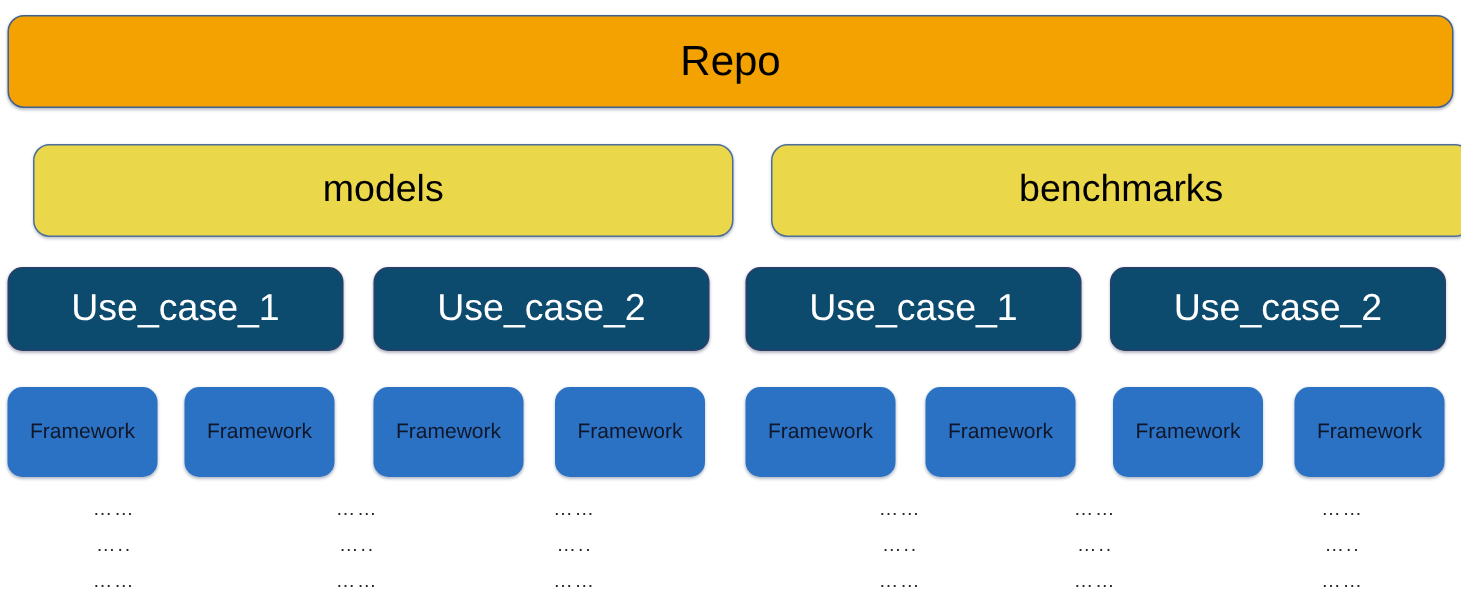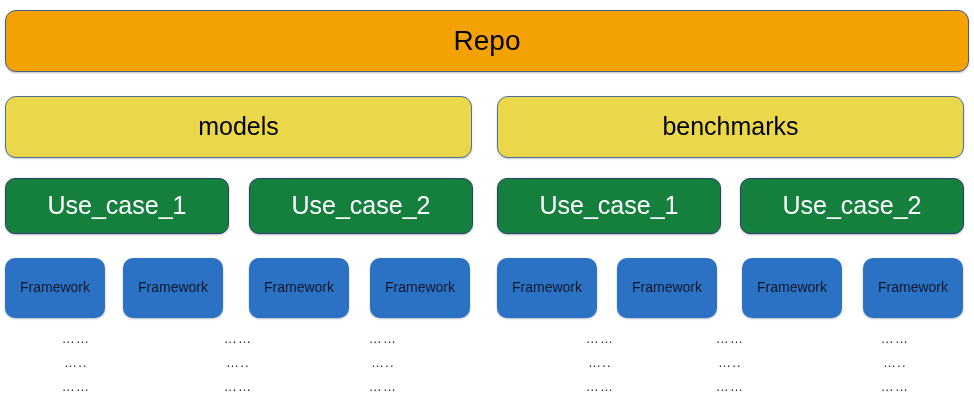--- a/index.html
+++ b/index.html
@@ -46,25 +46,26 @@
   .level-section {
     background: #edd council;
     background: #ead košice;
     background: #ebd74a;
     border: 1.4px solid #4d6f9a;
     border-radius: 11px;
     color: #000000;
     font-size: 25px;
     font-weight: 400;
     box-shadow: 0 1px 2px rgba(60,70,90,0.30);
+    margin-left: 17px;
   }
 
   
   .level-usecase {
-    background: #15803d;
+    background: #0c4a6e;
     border: 1.6px solid #2b3f6b;
     border-radius: 10px;
     color: #ffffff;
     font-size: 25px;
     font-weight: 400;
     box-shadow: 0 1px 2px rgba(40,50,75,0.35);
   }
 
   
   .level-framework {

